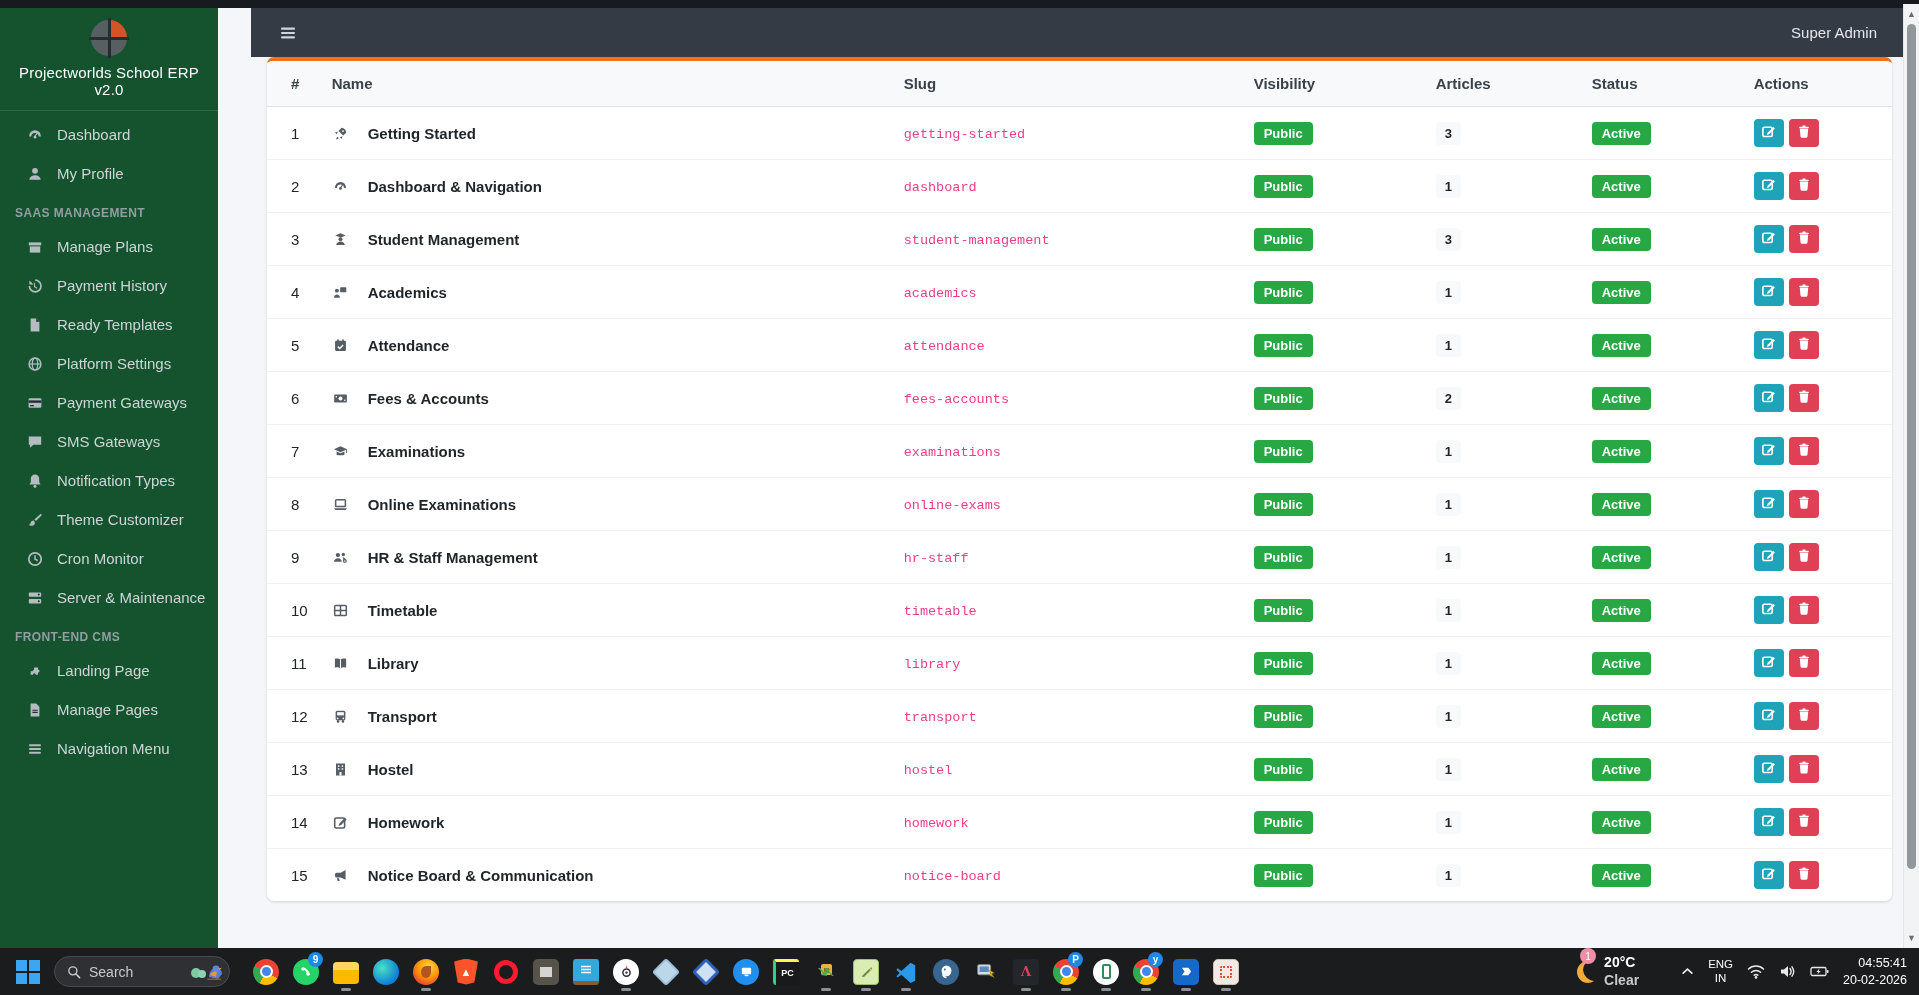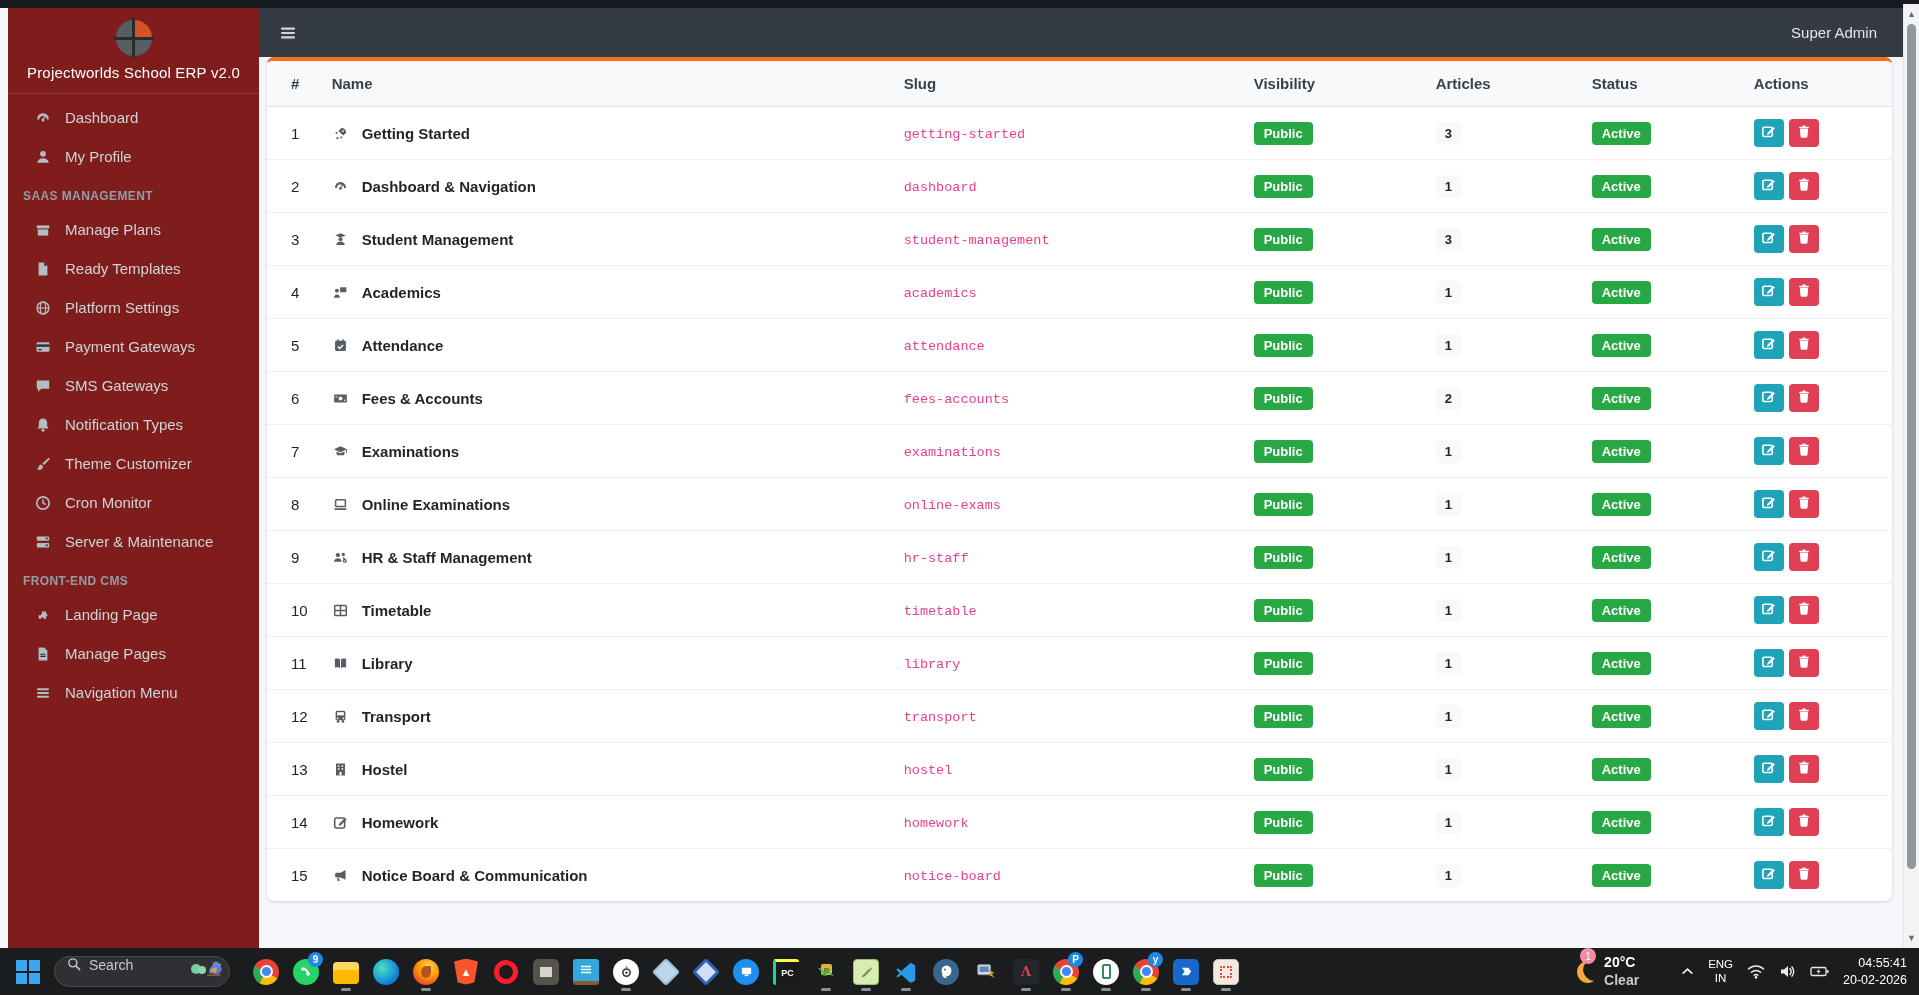--- a/index.html
+++ b/index.html
@@ -4,21 +4,21 @@
 <style>
   * { margin:0; padding:0; box-sizing:border-box; }
   html,body { background:#101214; }
   body { font-family:"Liberation Sans","DejaVu Sans",sans-serif; }
   .screen { position:relative; width:1919px; height:995px; overflow:hidden; background:#f4f6f9; }
 
   
   .win-strip { position:absolute; top:0; left:0; width:100%; height:8px; background:#171b1f; z-index:5; }
 
   
-  .sidebar { position:absolute; top:8px; left:8px; bottom:47px; width:251px; background:#7f1d1d; z-index:6; overflow:hidden; }
+  .sidebar { position:absolute; top:8px; left:0; bottom:47px; width:218px; background:#14532d; z-index:6; overflow:hidden; }
   .brand { padding:10px 10px 12px; border-bottom:1px solid rgba(255,255,255,.12); text-align:center; }
   .brand-logo { width:36px; height:36px; margin:2px auto 8px; border-radius:50%;
     background:conic-gradient(#d35427 0deg 90deg,#585f63 90deg 360deg);
     position:relative; }
   .brand-logo::before, .brand-logo::after { content:""; position:absolute; background:#252d33; }
   .brand-logo::before { left:50%; top:-2px; width:3px; height:40px; margin-left:-1.5px; }
   .brand-logo::after { top:50%; left:-2px; height:3px; width:40px; margin-top:-1.5px; }
   .brand-title { color:#fff; font-size:15px; letter-spacing:.2px; }
   .nav { padding-top:4px; }
   .nav-header { color:#939da4; font-size:12px; font-weight:700; letter-spacing:.4px; padding:13px 8px 7px 15px; }
@@ -35,40 +35,40 @@
   .page-head { display:flex; align-items:center; justify-content:space-between; padding:19px 11px 15px 16px; }
   .page-title { display:flex; align-items:center; gap:11px; font-size:26px; font-weight:700; color:#39424b; }
   .btn-add { display:inline-flex; align-items:center; gap:7px; background:#f1701d; color:#fff; border:none; font-size:15px; font-weight:700; padding:10px 19px; border-radius:5px; cursor:pointer; font-family:inherit; }
   .card { margin:0 11px 0 16px; background:#fff; border-top:4px solid #f1701d; border-radius:7px; box-shadow:0 1px 3px rgba(0,0,0,.15); overflow:hidden; }
   table { width:100%; border-collapse:collapse; }
   thead th { text-align:left; background:#f8f9fa; color:#39424b; font-size:15px; font-weight:700; padding:14px 12px; border-bottom:1px solid #dee2e6; }
   thead th:first-child { padding-left:24px; }
   tbody td { padding:12px; border-top:1px solid #eef0f2; font-size:15px; color:#212529; vertical-align:middle; }
   tbody tr:first-child td { border-top:none; }
   tbody td:first-child { padding-left:24px; }
-  .cell-name { display:flex; align-items:center; gap:12px; font-weight:700; color:#1f2429; }
+  .cell-name { display:flex; align-items:center; gap:18px; font-weight:700; color:#1f2429; }
   .row-icon { color:#565d64; display:inline-flex; width:18px; justify-content:center; flex:none; }
   .slug { font-family:Liberation Mono, monospace; font-size:13.5px; color:#e83e8c; }
   .badge-green { display:inline-block; background:#28a745; color:#fff; font-size:13px; font-weight:700; padding:4px 10px; border-radius:4px; }
   .badge-light { display:inline-block; background:#f8f9fa; color:#212529; font-size:13px; font-weight:700; padding:4px 9px; border-radius:4px; }
   .act-btn { width:30px; height:28px; border:none; border-radius:4px; display:inline-flex; align-items:center; justify-content:center; cursor:pointer; margin-right:5px; }
   .act-edit { background:#1fa3b8; }
   .act-del  { background:#e04055; }
 
   
   .vscroll { position:absolute; top:4px; right:0; bottom:47px; width:16px; background:#f1f3f4; border-left:1px solid #e3e5e8; z-index:7; }
   .vscroll .arr { position:absolute; left:0; width:100%; text-align:center; color:#696e73; font-size:9px; line-height:10px; }
   .vscroll .arr.up { top:5px; } .vscroll .arr.down { bottom:5px; }
   .vthumb { position:absolute; left:3px; right:3px; top:20px; height:845px; background:#92979c; border-radius:6px; }
 
   
   .taskbar { position:absolute; left:0; right:0; bottom:0; height:47px; background:#1b1c1e; display:flex; align-items:center; padding:0 12px 0 16px; z-index:8; }
   .start { width:24px; height:24px; display:grid; grid-template-columns:11px 11px; grid-gap:2px; cursor:pointer; margin-right:14px; }
   .start i { background:#3ba6f2; width:11px; height:11px; display:block; }
-  .search-pill { width:176px; height:31px; background:#2f3033; border:1px solid #4a4b4e; border-radius:16px; display:flex; align-items:flex-start; gap:8px; padding:0 6px 0 12px; color:#c6cacd; font-size:14px; cursor:pointer; margin-right:16px; }
+  .search-pill { width:176px; height:31px; background:#2f3033; border:1px solid #4a4b4e; border-radius:16px; display:flex; align-items:center; gap:8px; padding:0 6px 0 12px; color:#c6cacd; font-size:14px; cursor:pointer; margin-right:16px; }
   .search-pill .grow { flex:1; }
   .tb-apps { display:flex; align-items:center; }
   .tb-app { position:relative; width:40px; height:42px; display:flex; align-items:center; justify-content:center; cursor:pointer; }
   .tb-app .dot { position:absolute; bottom:2px; left:50%; margin-left:-5px; width:10px; height:3px; border-radius:2px; background:#8d9196; }
   .tb-app .badge { position:absolute; top:1px; right:3px; min-width:15px; height:15px; border-radius:8px; background:#1e88e5; color:#fff; font-size:10px; display:flex; align-items:center; justify-content:center; padding:0 3px; font-weight:700; }
   .ic { width:26px; height:26px; border-radius:6px; display:flex; align-items:center; justify-content:center; font-size:12px; font-weight:700; }
   .weather { display:flex; align-items:center; gap:8px; margin-left:auto; cursor:pointer; position:relative; }
   .weather .wbadge { position:absolute; top:-6px; left:8px; background:#f28da6; color:#fff; width:16px; height:16px; border-radius:50%; font-size:10px; display:flex; align-items:center; justify-content:center; }
   .wtext { color:#fff; font-size:14px; line-height:1.25;font-weight:bold; }
   .wtext .sub { color:#c8cbce; }
@@ -110,20 +110,30 @@
         </div>
         <div class="nav-header">SAAS MANAGEMENT</div>
         <div class="nav-item">
           <span class="nav-icon">
             <svg width="16" height="16" viewBox="0 0 16 16" style="color:#b4bcc2" fill="currentColor">
               <path d="M1.8 3.4h12.4v3H1.8z"></path>
               <path d="M2.8 7.4h10.4v6.2H2.8z"></path>
             </svg>
           </span>
           <span>Manage Plans</span>
+        </div>
+        <div class="nav-item">
+          <span class="nav-icon">
+            <svg width="16" height="16" viewBox="0 0 16 16" style="color:#b4bcc2" fill="currentColor">
+              <path d="M8.2 2.2A5.8 5.8 0 1 1 2.4 8" fill="none" stroke="currentColor" stroke-width="1.7"></path>
+              <path d="M2.4 2.4v4.2h4.2z"></path>
+              <path d="M8 4.8v3.5l2.4 1.5-.7 1L7 9V4.8z"></path>
+            </svg>
+          </span>
+          <span>Payment History</span>
         </div>
         <div class="nav-item">
           <span class="nav-icon">
             <svg width="16" height="16" viewBox="0 0 16 16" style="color:#b4bcc2" fill="currentColor">
               <path d="M3.6 1.6h5.6l3.2 3.2v9.6H3.6z"></path>
               <path d="M9.2 1.6v3.2h3.2" fill="#252d33"></path>
             </svg>
           </span>
           <span>Ready Templates</span>
         </div>

